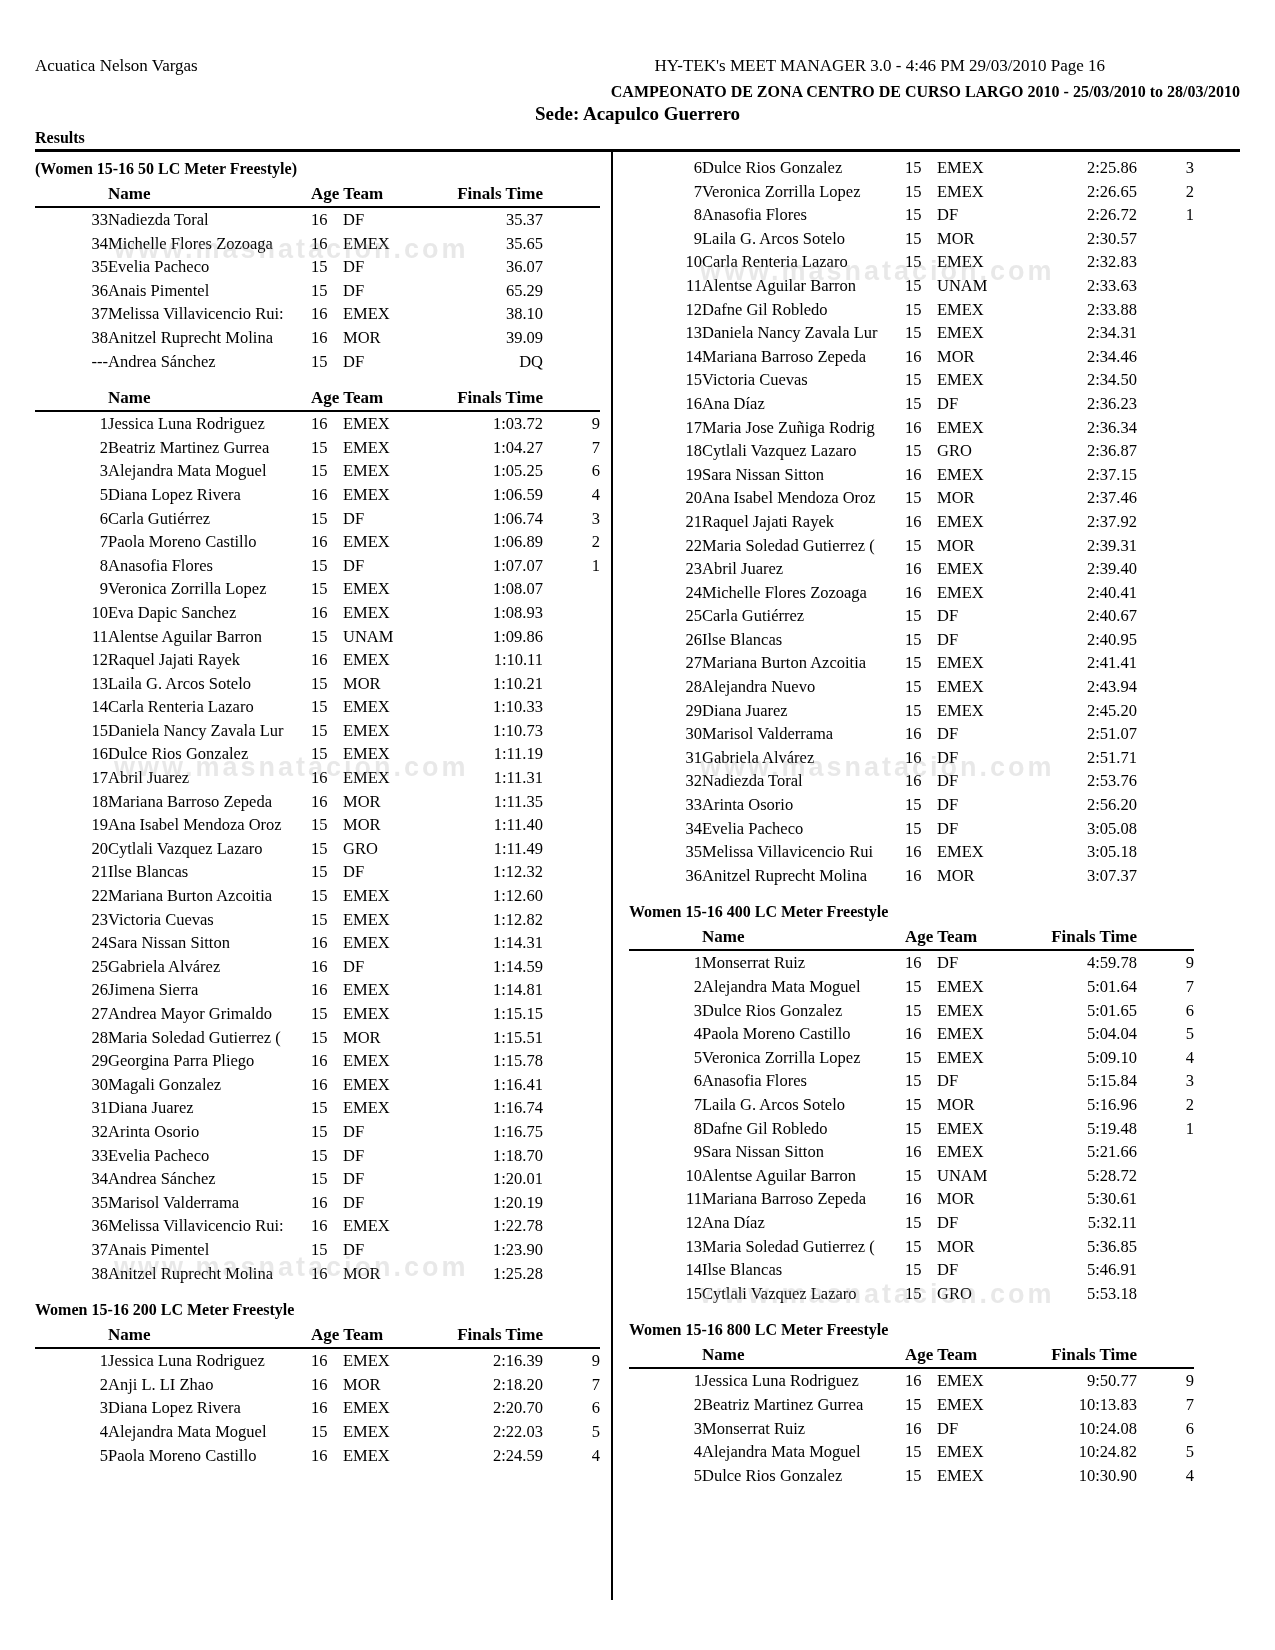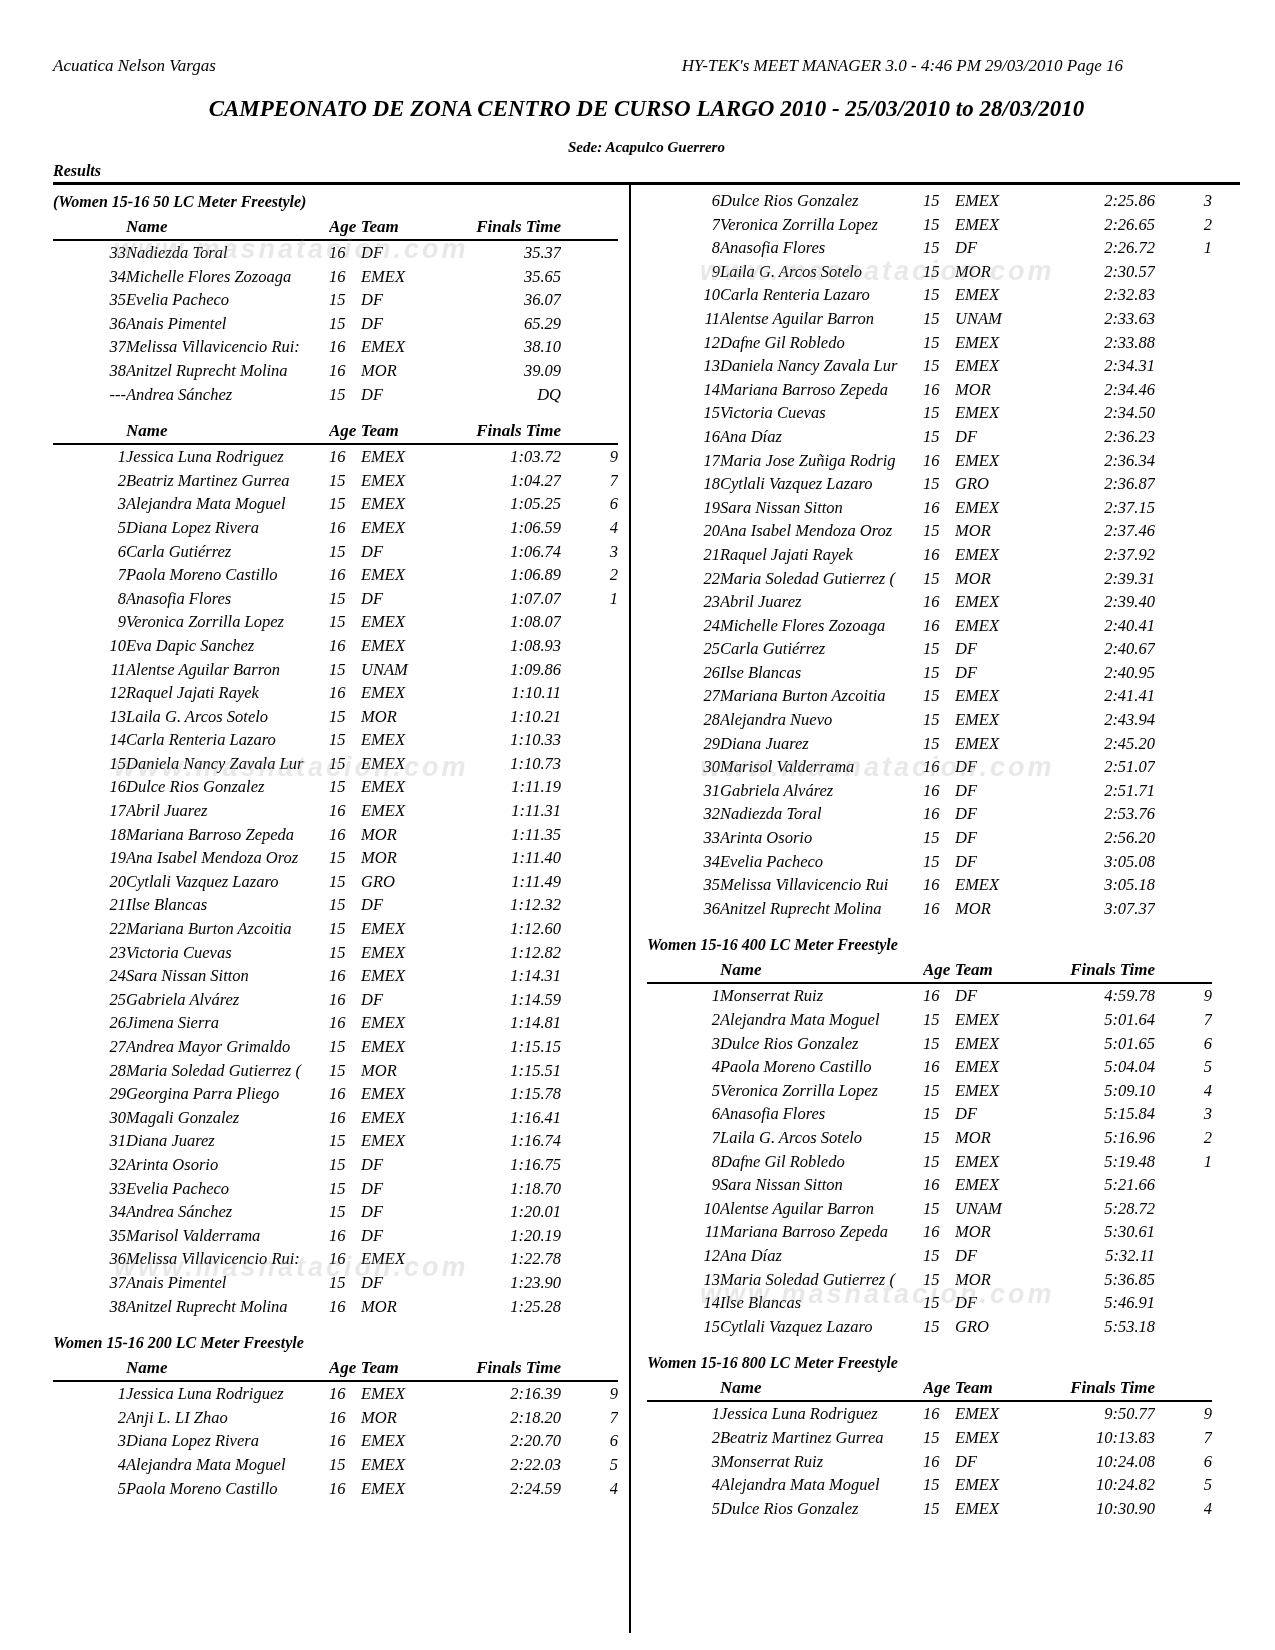--- a/index.html
+++ b/index.html
@@ -1,20 +1,20 @@
 <!DOCTYPE html>
 <html><head>
 <meta charset="utf-8">
 <style>
   html,body{margin:0;padding:0;background:#fff;}
   body{width:1275px;height:1650px;position:relative;font-family:"Liberation Serif","DejaVu Serif",serif;color:#000;}
-  .page{position:absolute;inset:0;padding:56px 35px 0 53px;box-sizing:border-box;font-style:italic;}
+  .page{position:absolute;inset:0;padding:56px 35px 0 35px;box-sizing:border-box;}
   .hdr-top{display:flex;justify-content:space-between;width:1070px;font-size:17px;line-height:20px;}
-  .meet-title{text-align:center;font-weight:bold;font-size:23px;margin-top:22px;line-height:22px;}
-  .venue{text-align:center;font-weight:bold;font-size:15px;margin-top:17px;line-height:20px;}
+  .meet-title{text-align:right;font-weight:bold;font-size:16px;margin-top:5px;line-height:22px;}
+  .venue{text-align:center;font-weight:bold;font-size:19px;margin-top:1px;line-height:20px;}
   .results-label{font-weight:bold;font-size:16px;margin-top:4px;line-height:19px;}
   .rule{border-bottom:3px solid #000;margin-top:2px;}
   .columns{display:flex;min-height:1448px;align-items:stretch;}
   .col{width:565px;}
   .vdiv{width:2px;background:#000;margin-left:11px;margin-right:16px;}
   .section{margin-top:12px;}
   .col > .section:first-child{margin-top:4px;}
   .event-title{font-weight:bold;font-size:16px;line-height:25px;white-space:nowrap;}
   table.restable{border-collapse:collapse;table-layout:fixed;width:565px;}
   .restable th,.restable td{padding:0;white-space:nowrap;overflow:hidden;font-weight:normal;}

